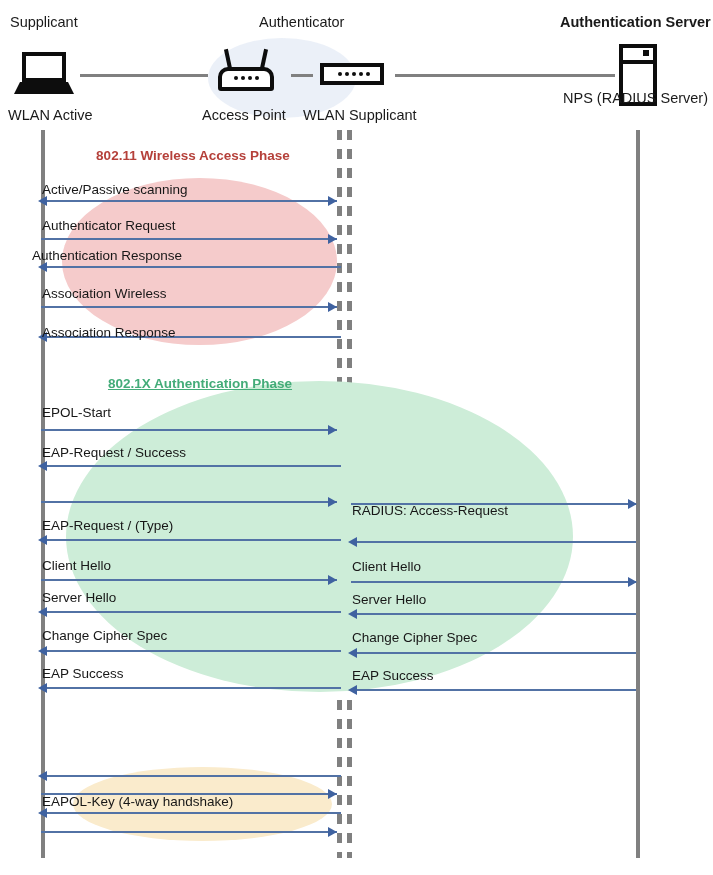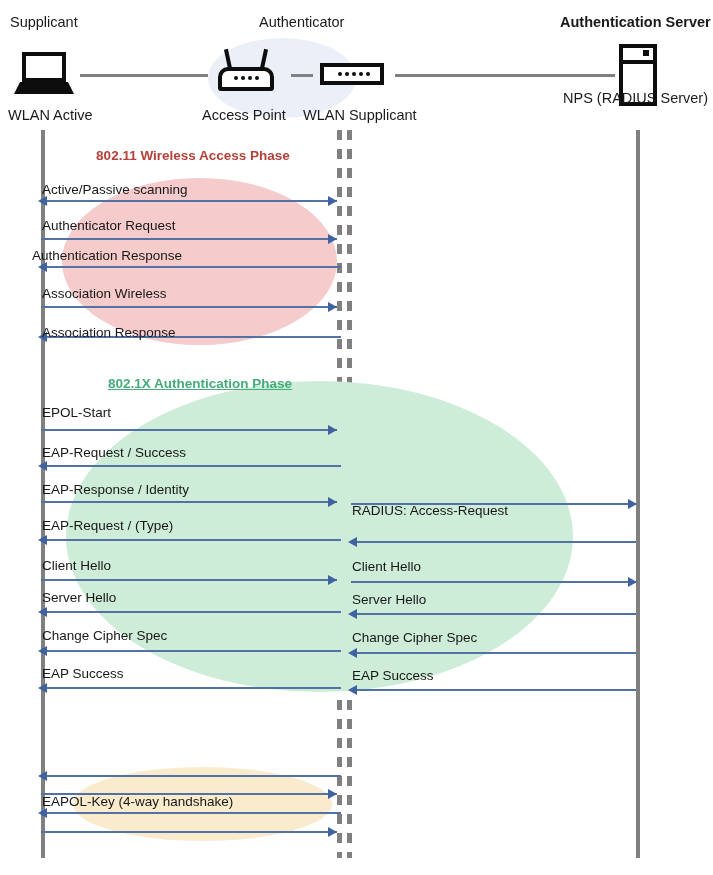--- a/index.html
+++ b/index.html
@@ -248,21 +248,20 @@
   <div class="msg-line" style="left:41px;top:429px;width:296px;"></div>
   <div class="msg-head right" style="left:328px;top:425px;"></div>
   <div class="msg-label" style="left:42px;top:405px;width:295px;">EPOL-Start</div>
 
   <div class="msg-line" style="left:47px;top:465px;width:294px;"></div>
   <div class="msg-head left" style="left:38px;top:461px;"></div>
   <div class="msg-label" style="left:42px;top:445px;width:295px;">EAP-Request / Success</div>
 
   <div class="msg-line" style="left:41px;top:501px;width:296px;"></div>
   <div class="msg-head right" style="left:328px;top:497px;"></div>
-  <div class="msg-label" style="left:42px;top:482px;width:295px;">EAP-Response / Identity</div>
 
   <div class="msg-line" style="left:47px;top:539px;width:294px;"></div>
   <div class="msg-head left" style="left:38px;top:535px;"></div>
   <div class="msg-label" style="left:42px;top:518px;width:295px;">EAP-Request / (Type)</div>
 
   <div class="msg-line" style="left:41px;top:579px;width:296px;"></div>
   <div class="msg-head right" style="left:328px;top:575px;"></div>
   <div class="msg-label" style="left:42px;top:558px;width:295px;">Client Hello</div>
 
   <div class="msg-line" style="left:47px;top:611px;width:294px;"></div>

